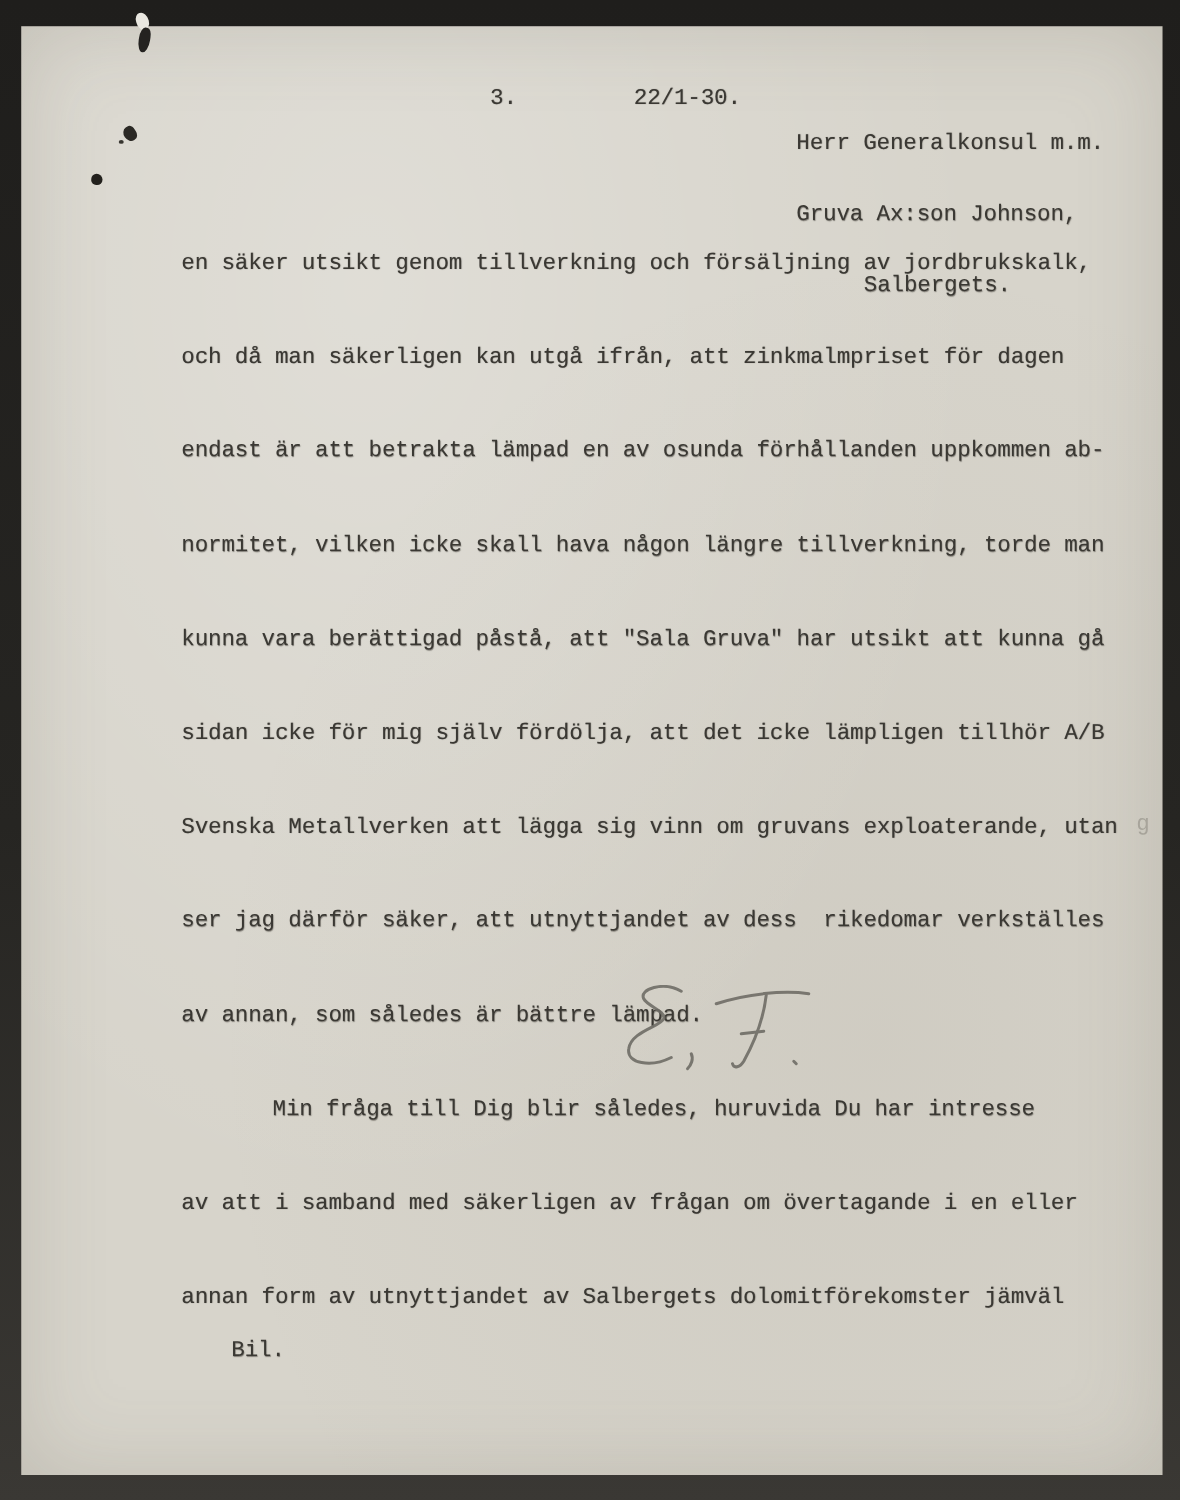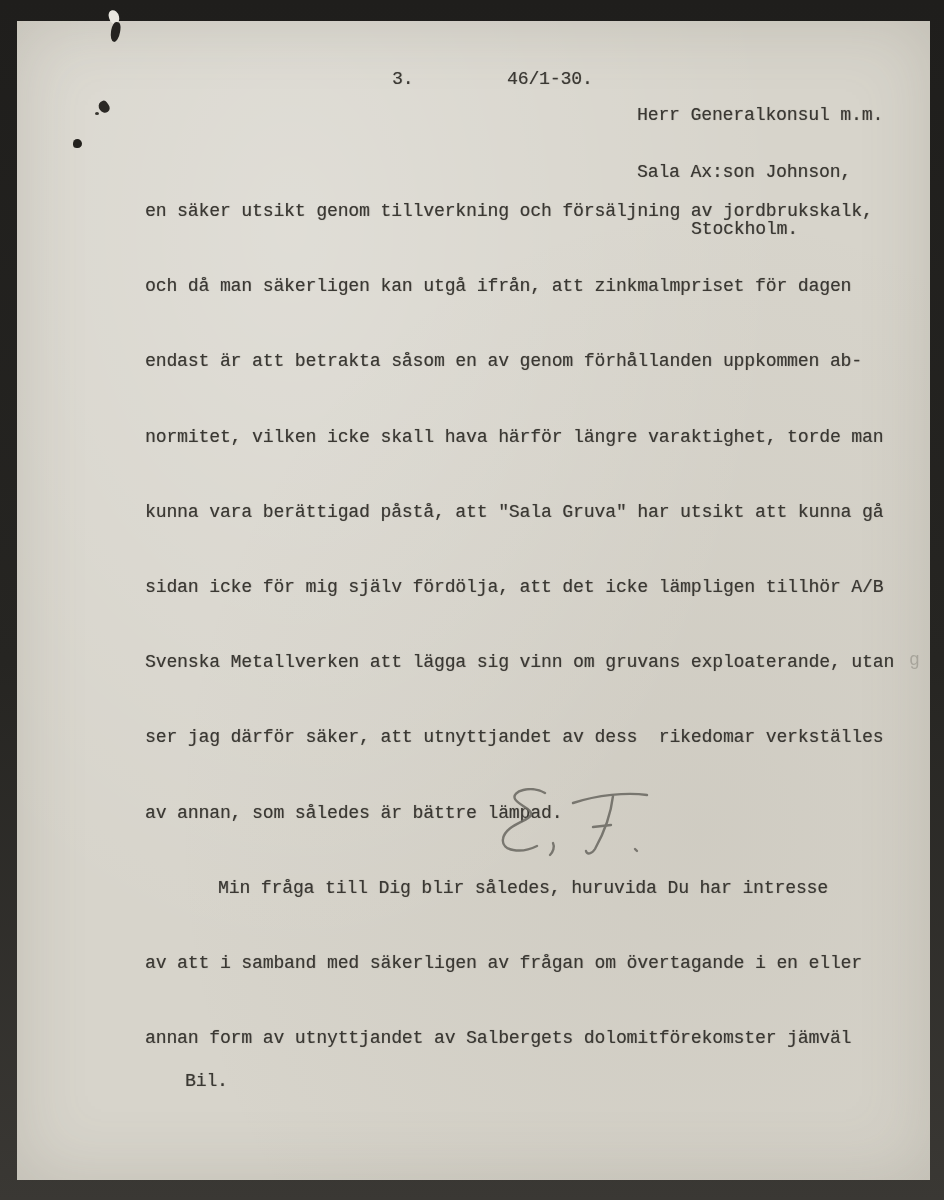--- a/index.html
+++ b/index.html
@@ -54,33 +54,33 @@
   .dot-c { position:absolute; left:73px; top:139px; width:9px; height:9px;
     background:#23211d; border-radius:50% 55% 50% 45%; }
 </style>
 </head>
 <body>
 
 <div class="scan">
   <div class="paper">
 
     <div class="typed page-number">3.</div>
-    <div class="typed letter-date">46/1-30.</div>
+    <div class="typed letter-date">22/1-30.</div>
 
     <div class="typed recipient">
       <div>Herr Generalkonsul m.m.</div>
-      <div>Sala Ax:son Johnson,</div>
-      <div class="city">Stockholm.</div>
+      <div>Gruva Ax:son Johnson,</div>
+      <div class="city">Salbergets.</div>
     </div>
 
     <div class="typed letter-body">
       <div class="line">en säker utsikt genom tillverkning och försäljning av jordbrukskalk,</div>
       <div class="line">och då man säkerligen kan utgå ifrån, att zinkmalmpriset för dagen</div>
-      <div class="line">endast är att betrakta såsom en av genom förhållanden uppkommen ab-</div>
-      <div class="line">normitet, vilken icke skall hava härför längre varaktighet, torde man</div>
+      <div class="line">endast är att betrakta lämpad en av osunda förhållanden uppkommen ab-</div>
+      <div class="line">normitet, vilken icke skall hava någon längre tillverkning, torde man</div>
       <div class="line">kunna vara berättigad påstå, att "Sala Gruva" har utsikt att kunna gå</div>
       <div class="line">sidan icke för mig själv fördölja, att det icke lämpligen tillhör A/B</div>
       <div class="line">Svenska Metallverken att lägga sig vinn om gruvans exploaterande, utan</div>
       <div class="line">ser jag därför säker, att utnyttjandet av dess  rikedomar verkställes</div>
       <div class="line">av annan, som således är bättre lämpad.</div>
       <div class="line indent">Min fråga till Dig blir således, huruvida Du har intresse</div>
       <div class="line">av att i samband med säkerligen av frågan om övertagande i en eller</div>
       <div class="line">annan form av utnyttjandet av Salbergets dolomitförekomster jämväl</div>
       
       

